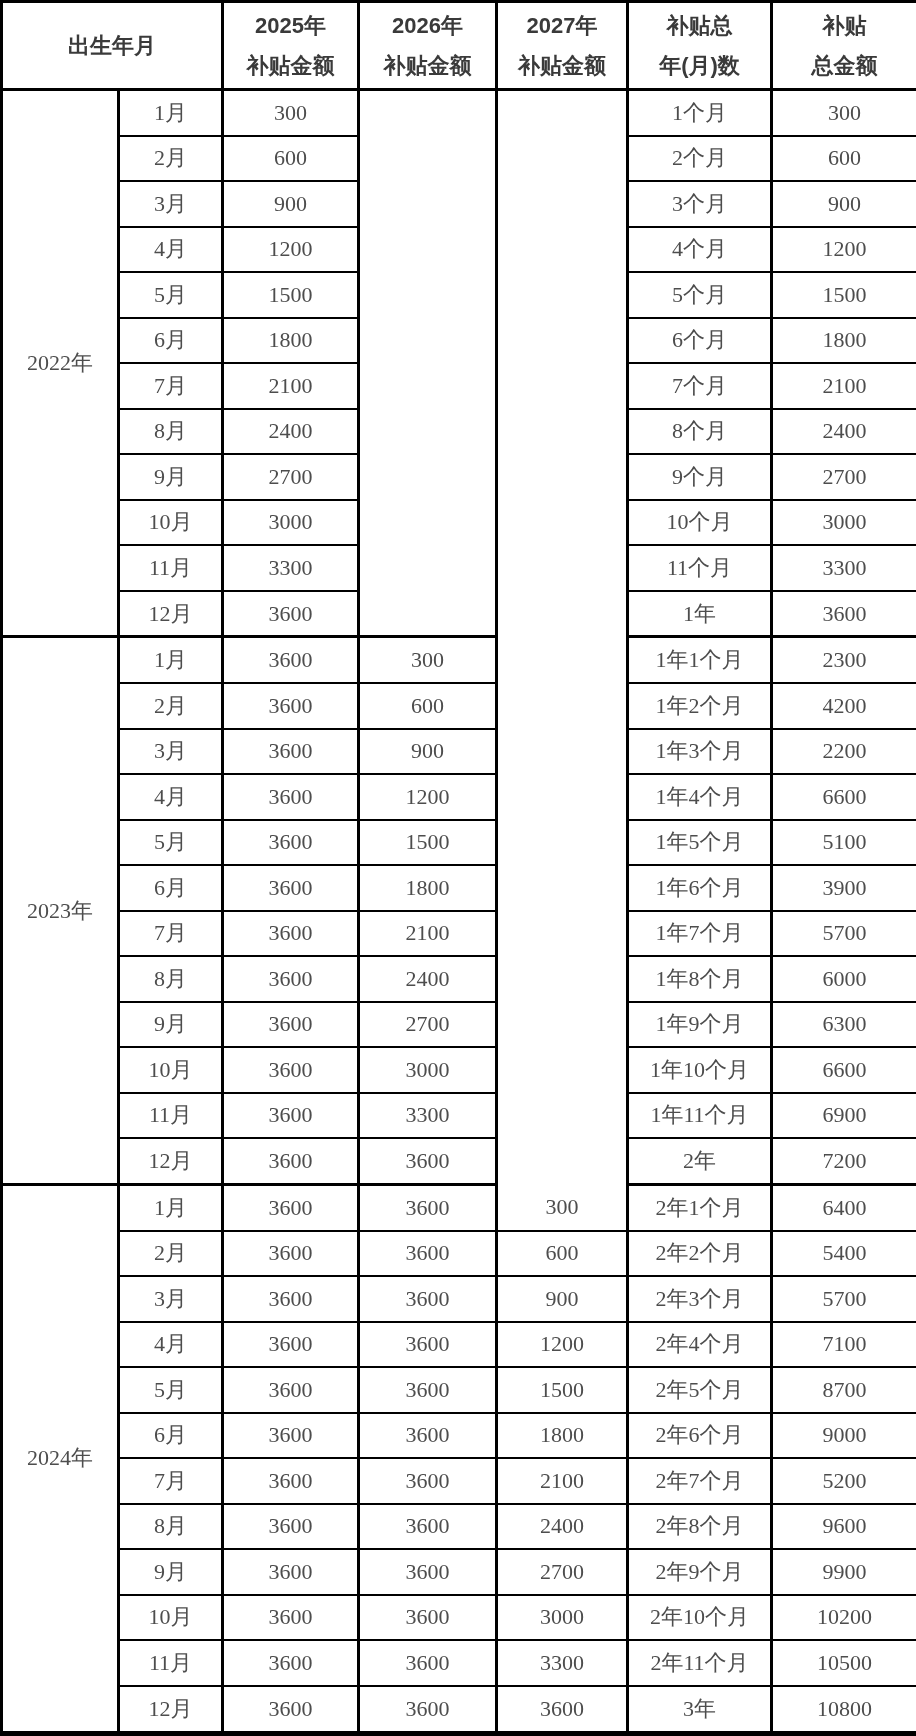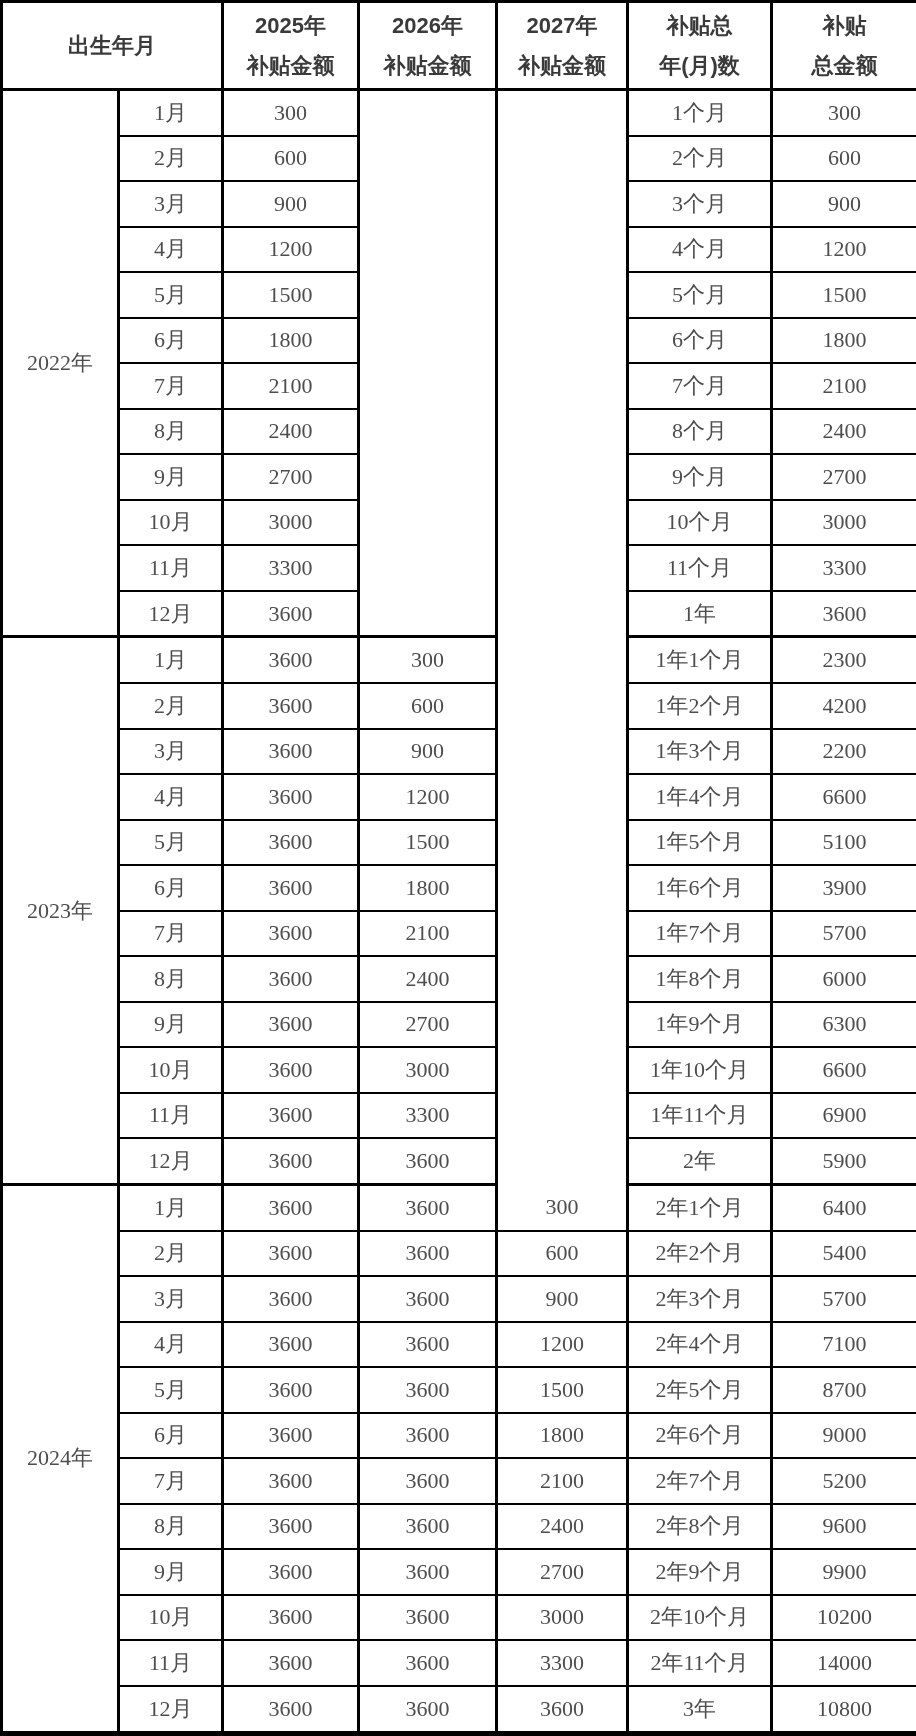--- a/index.html
+++ b/index.html
@@ -240,21 +240,21 @@
         <td>3600</td>
         <td>3300</td>
         <td>1年11个月</td>
         <td>6900</td>
       </tr>
       <tr>
         <td>12月</td>
         <td>3600</td>
         <td>3600</td>
         <td>2年</td>
-        <td>5900</td>
+        <td>7200</td>
       </tr>
       <tr>
         <td rowspan="12" class="sec-top">2024年</td>
         <td class="sec-top">1月</td>
         <td class="sec-top">3600</td>
         <td class="sec-top">3600</td>
         <td class="no-top">300</td>
         <td class="sec-top">2年1个月</td>
         <td class="sec-top">6400</td>
       </tr>
@@ -329,21 +329,21 @@
         <td>3000</td>
         <td>2年10个月</td>
         <td>10200</td>
       </tr>
       <tr>
         <td>11月</td>
         <td>3600</td>
         <td>3600</td>
         <td>3300</td>
         <td>2年11个月</td>
-        <td>14000</td>
+        <td>10500</td>
       </tr>
       <tr>
         <td>12月</td>
         <td>3600</td>
         <td>3600</td>
         <td>3600</td>
         <td>3年</td>
         <td>10800</td>
       </tr>
     </tbody>

